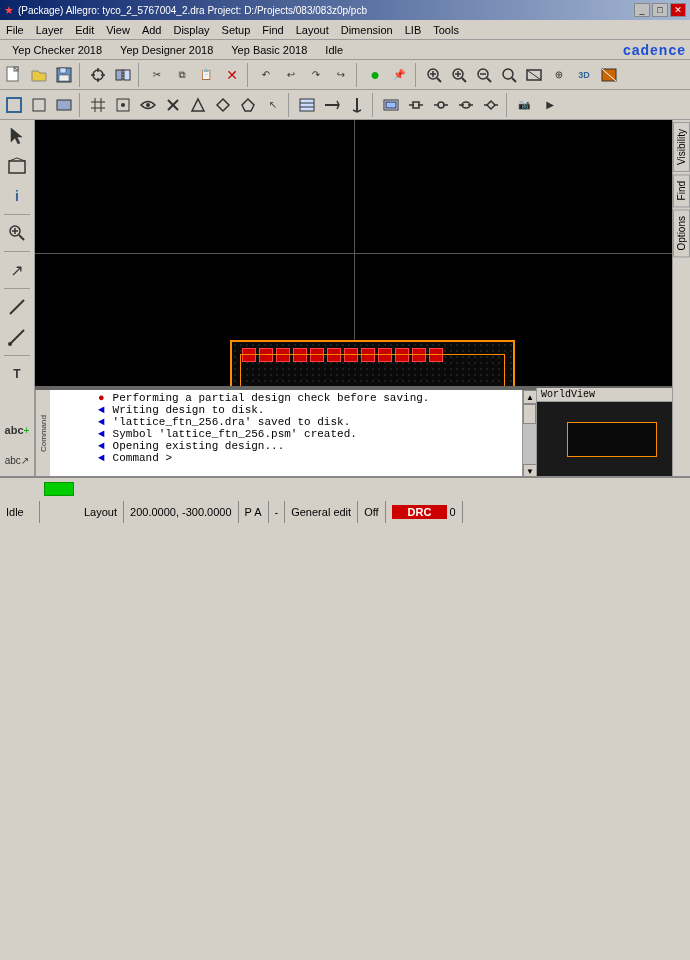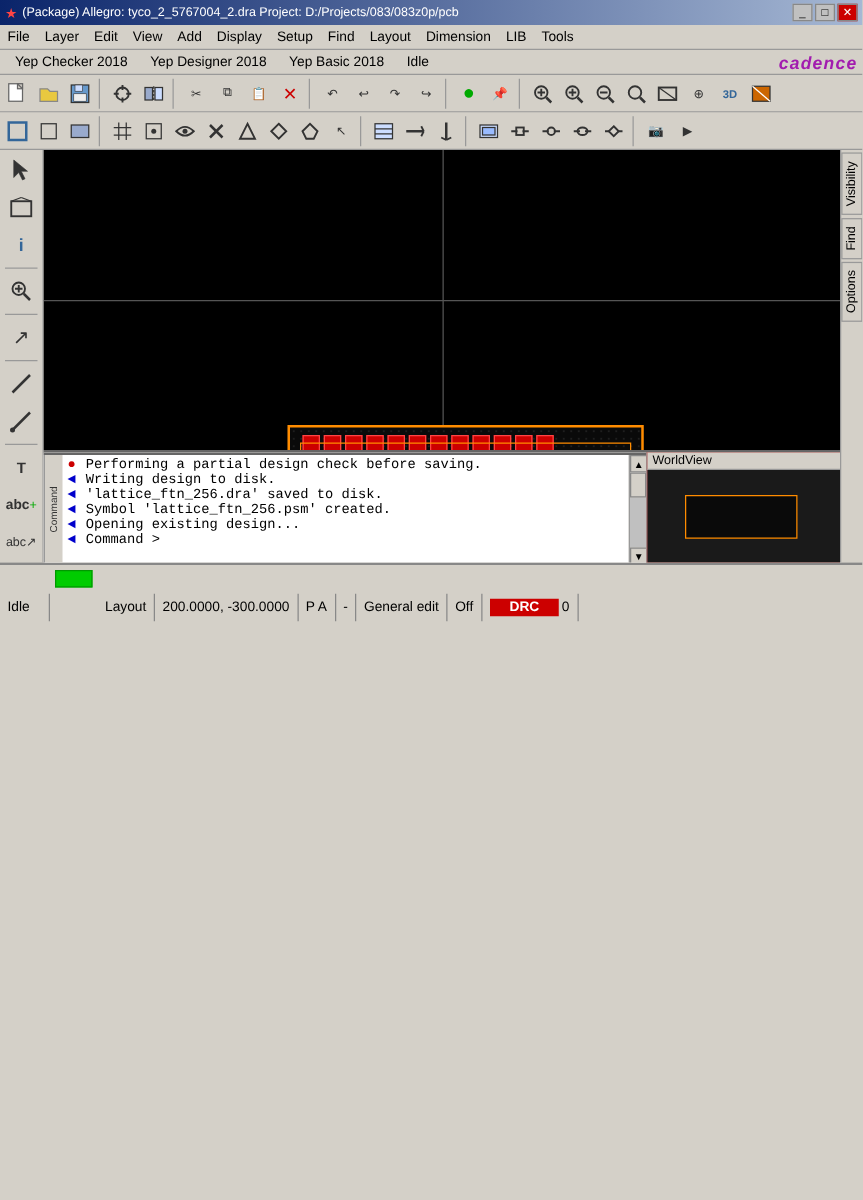--- a/index.html
+++ b/index.html
@@ -50,22 +50,21 @@
       border-bottom: 1px solid #999;
       font-size: 11px;
       justify-content: space-between;
       padding: 0 4px;
     }
     #yep-bar .yep-items { display: flex; gap: 2px; }
     .yep-item { padding: 2px 8px; cursor: pointer; }
     #cadence-logo {
       font-size: 14px;
       font-weight: bold;
-      color: #a21caf;
-      font-style: italic;
+      color: #1d4ed8;
       letter-spacing: 1px;
     }
 
     
     #toolbar1 {
       background: #d4d0c8;
       height: 30px;
       display: flex;
       align-items: center;
       border-bottom: 1px solid #999;
@@ -190,20 +189,21 @@
       white-space: nowrap;
     }
 
     
     #console {
       height: 90px;
       background: white;
       border-top: 2px solid #666;
       display: flex;
       overflow: hidden;
+      gap: 44px;
     }
     #console-left {
       width: 15px;
       background: #d4d0c8;
       border-right: 1px solid #999;
       display: flex;
       flex-direction: column;
       align-items: center;
       justify-content: center;
       font-size: 8px;
@@ -231,25 +231,26 @@
       background: #d4d0c8;
       border: 1px solid #888;
       display: flex; align-items: center; justify-content: center;
       cursor: pointer; font-size: 8px;
     }
     .scroll-track { flex: 1; background: #c0c0c0; }
     .scroll-thumb { width: 100%; height: 20px; background: #d4d0c8; border: 1px solid #888; }
 
     
     #worldview {
-      width: 155px;
-      background: #b91c1c;
+      width: 136px;
+      background: #c4b5fd;
       border-left: 1px solid #999;
       display: flex;
       flex-direction: column;
+      font-family: Liberation Mono, monospace;
     }
     #worldview-label {
       background: #d4d0c8;
       border-bottom: 1px solid #999;
       padding: 1px 4px;
       font-size: 10px;
       color: #000;
       display: flex;
       align-items: center;
     }
@@ -612,21 +613,21 @@
         </svg>
     </div>
     <div class="lt-btn" title="Line Mode">
       <svg width="20" height="20" viewBox="0 0 20 20">
           <line x1="3" y1="17" x2="17" y2="3" stroke="#333" stroke-width="2"></line>
           <circle cx="3" cy="17" r="2" fill="#333"></circle>
         </svg>
     </div>
     <div class="lt-sep"></div>
     <div class="lt-btn" title="Text" style="font-size:12px;font-weight:bold;">T</div>
-    <div class="lt-btn" title="Text Add" style="font-size:11px;">
+    <div class="lt-btn" title="Text Add" style="font-size:11px;margin-top:26px;">
       <span style="font-weight:bold;">abc</span>
       <span style="color:#00aa00;font-size:10px;">+</span>
     </div>
     <div class="lt-btn" title="Text Edit" style="font-size:10px;">abc↗</div>
   </div>
 
   <div id="canvas-and-right">
     <div id="canvas-container">
 
       <div id="crosshair-v"></div>

